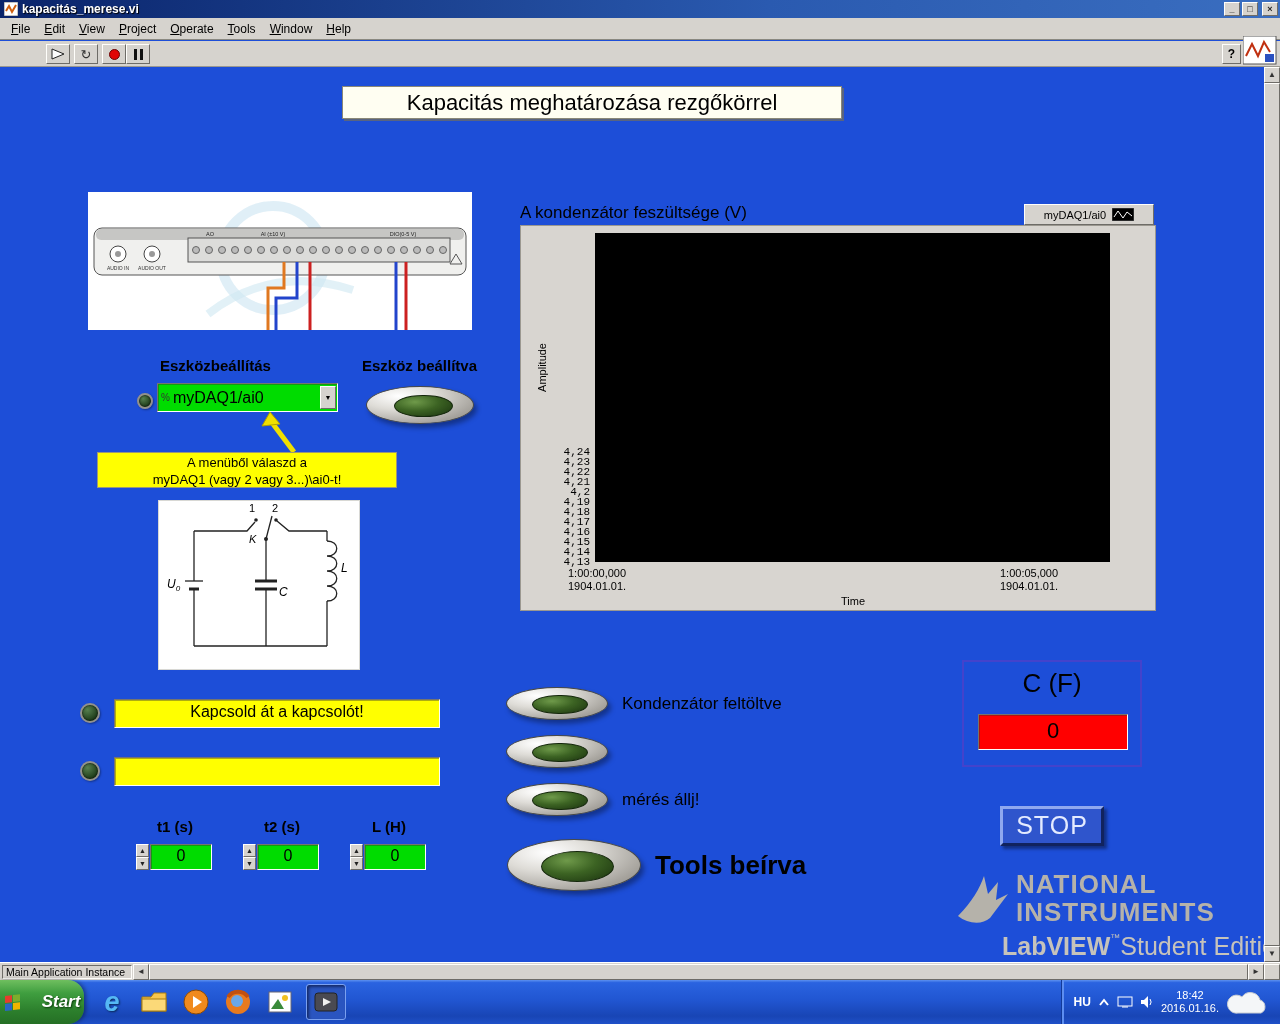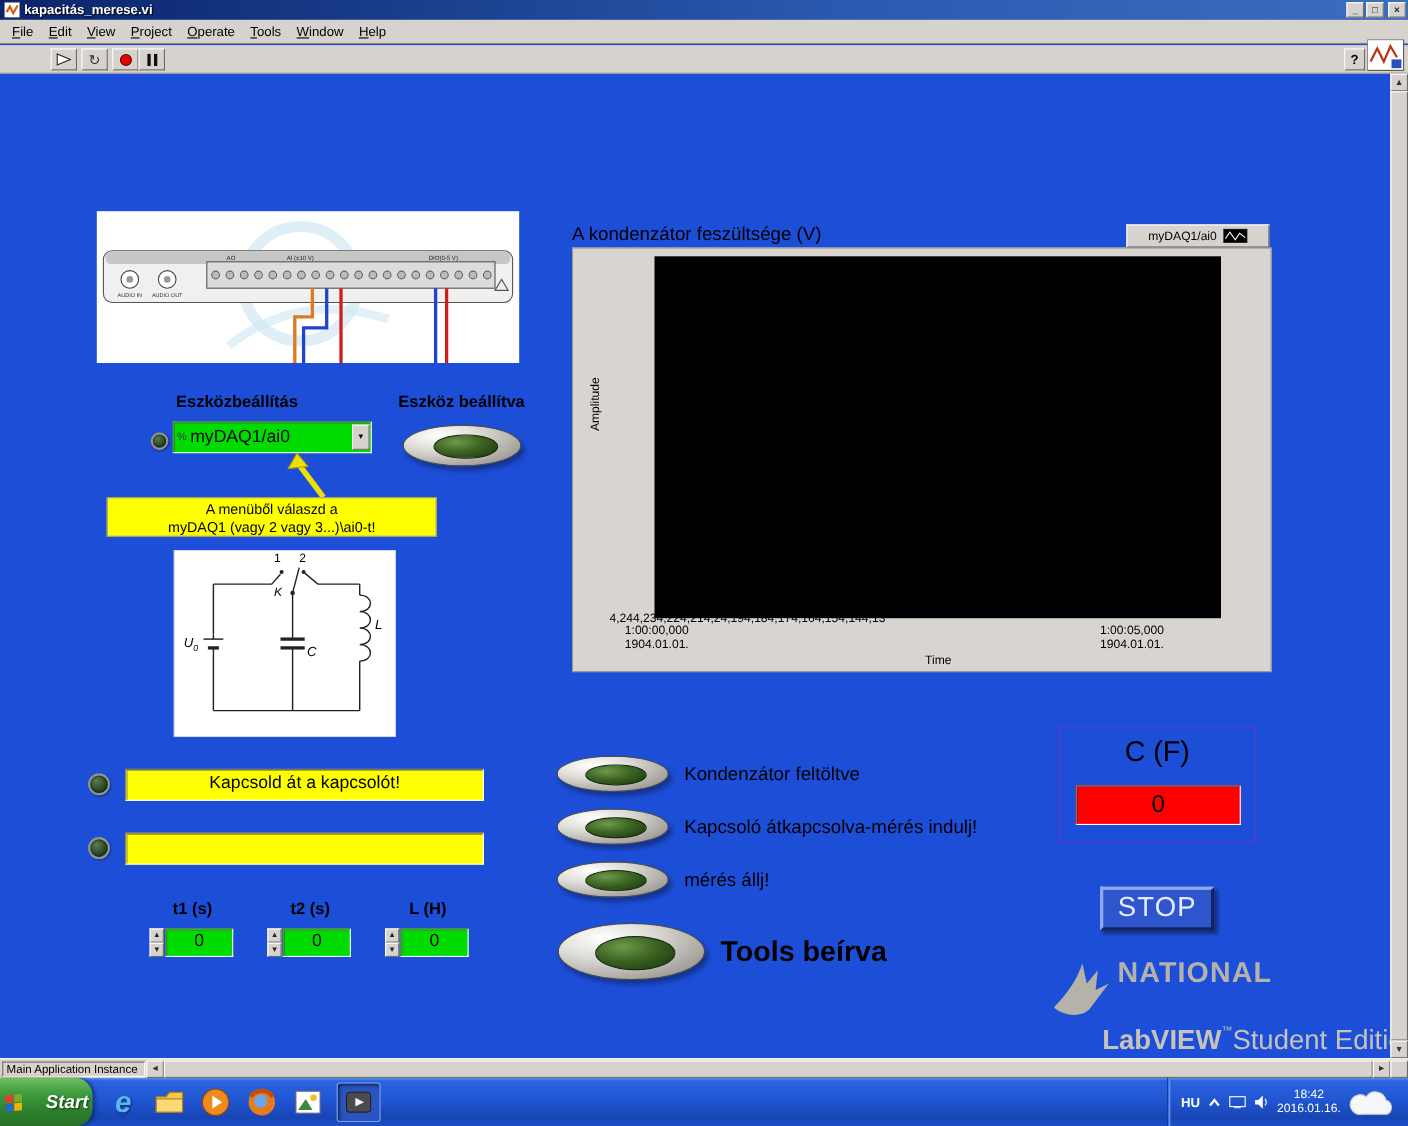--- a/index.html
+++ b/index.html
@@ -34,21 +34,21 @@
 
   
   .oval { border-radius:50%; background:radial-gradient(ellipse at 30% 25%, #ffffff 0%, #dedcd7 35%, #a6a39d 75%, #8a8882 100%); border:1px solid #4a4a46; box-shadow:3px 4px 5px rgba(0,0,0,.35); }
   .oval::after { content:""; position:absolute; left:25%; top:21%; width:54%; height:58%; border-radius:50%; background:radial-gradient(ellipse at 35% 30%, #6f9a4a 0%, #3c6323 45%, #19310e 100%); border:1px solid #14270b; }
 
   .ctl-label { font-size:15px; font-weight:600; }
 
   .spin { width:13px; height:13px; font-size:7px; line-height:11px; text-align:center; color:#222; }
   .num-field { background:#00dc00; font-size:16px; text-align:center; line-height:22px; }
 
-  .chart-yticks { display:flex; flex-direction:row; justify-content:space-between; align-items:flex-end; }
+  .chart-yticks { display:flex; flex-direction:column; justify-content:flex-end; align-items:flex-end;font-family:Liberation Mono, monospace; }
   .chart-yticks span { height:10px; line-height:10px; font-size:11px; }
   .vlabel { writing-mode:vertical-rl; transform:rotate(180deg); font-size:11px; }
 
   .prompt-box { background:#ffff00; font-size:16px; text-align:center; line-height:24px; }
 
   .stop-btn { background:#2f55cc; border:3px solid; border-color:#8fa8ef #11235e #11235e #8fa8ef; color:#e4ebff; font-size:25px; text-align:center; line-height:32px; letter-spacing:1px; box-shadow:3px 3px 3px rgba(0,0,0,.4); }
 
   .wm { color:#b5b2aa; font-weight:bold; letter-spacing:1px; font-size:26px; line-height:28px; }
 
   
@@ -106,20 +106,21 @@
         <span class="pause-bars"></span>
       </div>
     <div class="tb-btn bo" style="left:1222px; width:19px; font-size:12px; font-weight:bold;">?</div>
     <svg class="abs" style="left:1243px; top:-5px;" width="34" height="29">
       <rect x="0" y="0" width="33" height="28" fill="#fff" stroke="#555"></rect>
       <polyline points="3,20 9,8 15,20 21,6 27,16" stroke="#c03010" stroke-width="2" fill="none"></polyline>
       <rect x="22" y="18" width="9" height="8" fill="#2a50c0"></rect>
     </svg>
   </div>
 
+  <div class="abs" style="left:342px; top:86px; width:500px; height:33px; background:#fffef2; border:1px solid #8a8878; box-shadow:2px 2px 0 rgba(110,108,100,.75); font-size:22px; text-align:center; line-height:31px;">Kapacitás meghatározása rezgőkörrel</div>
 
   <div class="abs" style="left:88px; top:192px; width:384px; height:138px; background:#fff; overflow:hidden;">
     <svg width="384" height="138">
       <circle cx="185" cy="66" r="52" fill="none" stroke="#cfe7f2" stroke-width="10" opacity="0.65"></circle>
       <path d="M120,122 Q185,72 265,98" stroke="#cfe7f2" stroke-width="8" fill="none" opacity="0.6"></path>
       <rect x="6" y="36" width="372" height="47" rx="8" fill="#f0f0ee" stroke="#555"></rect>
       <rect x="8" y="37" width="368" height="11" rx="5" fill="#c6c6c4"></rect>
       <circle cx="30" cy="62" r="8" fill="#fff" stroke="#444"></circle>
         <circle cx="30" cy="62" r="3" fill="#999"></circle>
       <circle cx="64" cy="62" r="8" fill="#fff" stroke="#444"></circle>
@@ -269,39 +270,39 @@
   <div class="abs ctl-label" style="left:350px; top:818px; width:78px; text-align:center;">L (H)</div>
   <div class="abs" style="left:350px; top:844px;">
     <span class="abs spin bo" style="left:0; top:0;">▲</span>
     <span class="abs spin bo" style="left:0; top:13px;">▼</span>
     <span class="abs num-field inset" style="left:14px; top:0; width:62px; height:26px;">0</span>
   </div>
 
   <div class="abs oval" style="left:506px; top:687px; width:102px; height:33px;"></div>
   <div class="abs" style="left:622px; top:687px; height:33px; line-height:33px; font-size:17px;">Kondenzátor feltöltve</div>
   <div class="abs oval" style="left:506px; top:735px; width:102px; height:33px;"></div>
-  <div class="abs" style="left:622px; top:735px; height:33px; line-height:33px; font-size:17px;">Kapcsoló átkapcsolva-mérés indulj!</div>
   <div class="abs oval" style="left:506px; top:783px; width:102px; height:33px;"></div>
   <div class="abs" style="left:622px; top:783px; height:33px; line-height:33px; font-size:17px;">mérés állj!</div>
 
   <div class="abs oval" style="left:507px; top:839px; width:134px; height:52px;"></div>
   <div class="abs" style="left:655px; top:839px; height:52px; line-height:52px; font-size:26px; font-weight:600;">Tools beírva</div>
 
   <div class="abs" style="left:962px; top:660px; width:180px; height:107px; border:2px solid #4343cc;">
     <div style="text-align:center; font-size:26px; margin-top:6px;">C (F)</div>
     <div class="abs inset" style="left:14px; top:52px; width:150px; height:36px; background:#ff0000; font-size:22px; text-align:center; line-height:32px;">0</div>
   </div>
 
   <div class="abs stop-btn" style="left:1000px; top:806px; width:104px; height:40px;">STOP</div>
 
   <div class="abs" style="left:952px; top:870px; width:310px; height:92px;">
     <svg class="abs" style="left:0; top:2px;" width="58" height="58">
       <path d="M6,44 C20,30 28,16 32,4 L36,22 L46,10 L44,28 L56,22 L38,46 C30,53 16,52 6,44 Z" fill="#b5b2aa"></path>
     </svg>
     <div class="abs wm" style="left:64px; top:0;">NATIONAL</div>
+    <div class="abs wm" style="left:64px; top:28px;">INSTRUMENTS</div>
     <div class="abs" style="left:50px; top:62px; width:260px; color:#c6c3bb; font-size:25px; white-space:nowrap;">
       <span style="font-weight:600;">LabVIEW</span><span style="font-size:10px; vertical-align:top;">™</span><span>Student Edition</span>
     </div>
   </div>
 
   <div class="abs" style="left:1264px; top:67px; width:16px; height:895px; background:#d6d3ce;">
     <div class="scroll-btn bo" style="width:16px; height:16px;">▲</div>
     <div class="bo" style="position:absolute; top:16px; bottom:16px; width:16px;"></div>
     <div class="scroll-btn bo" style="position:absolute; bottom:0; width:16px; height:16px;">▼</div>
   </div>

